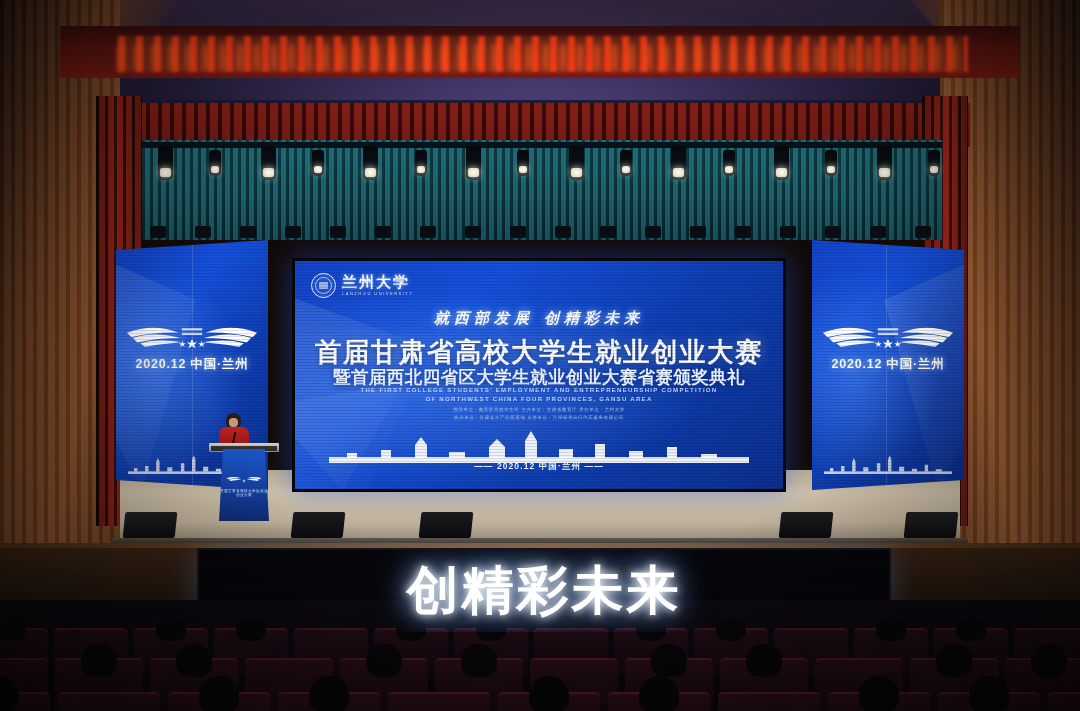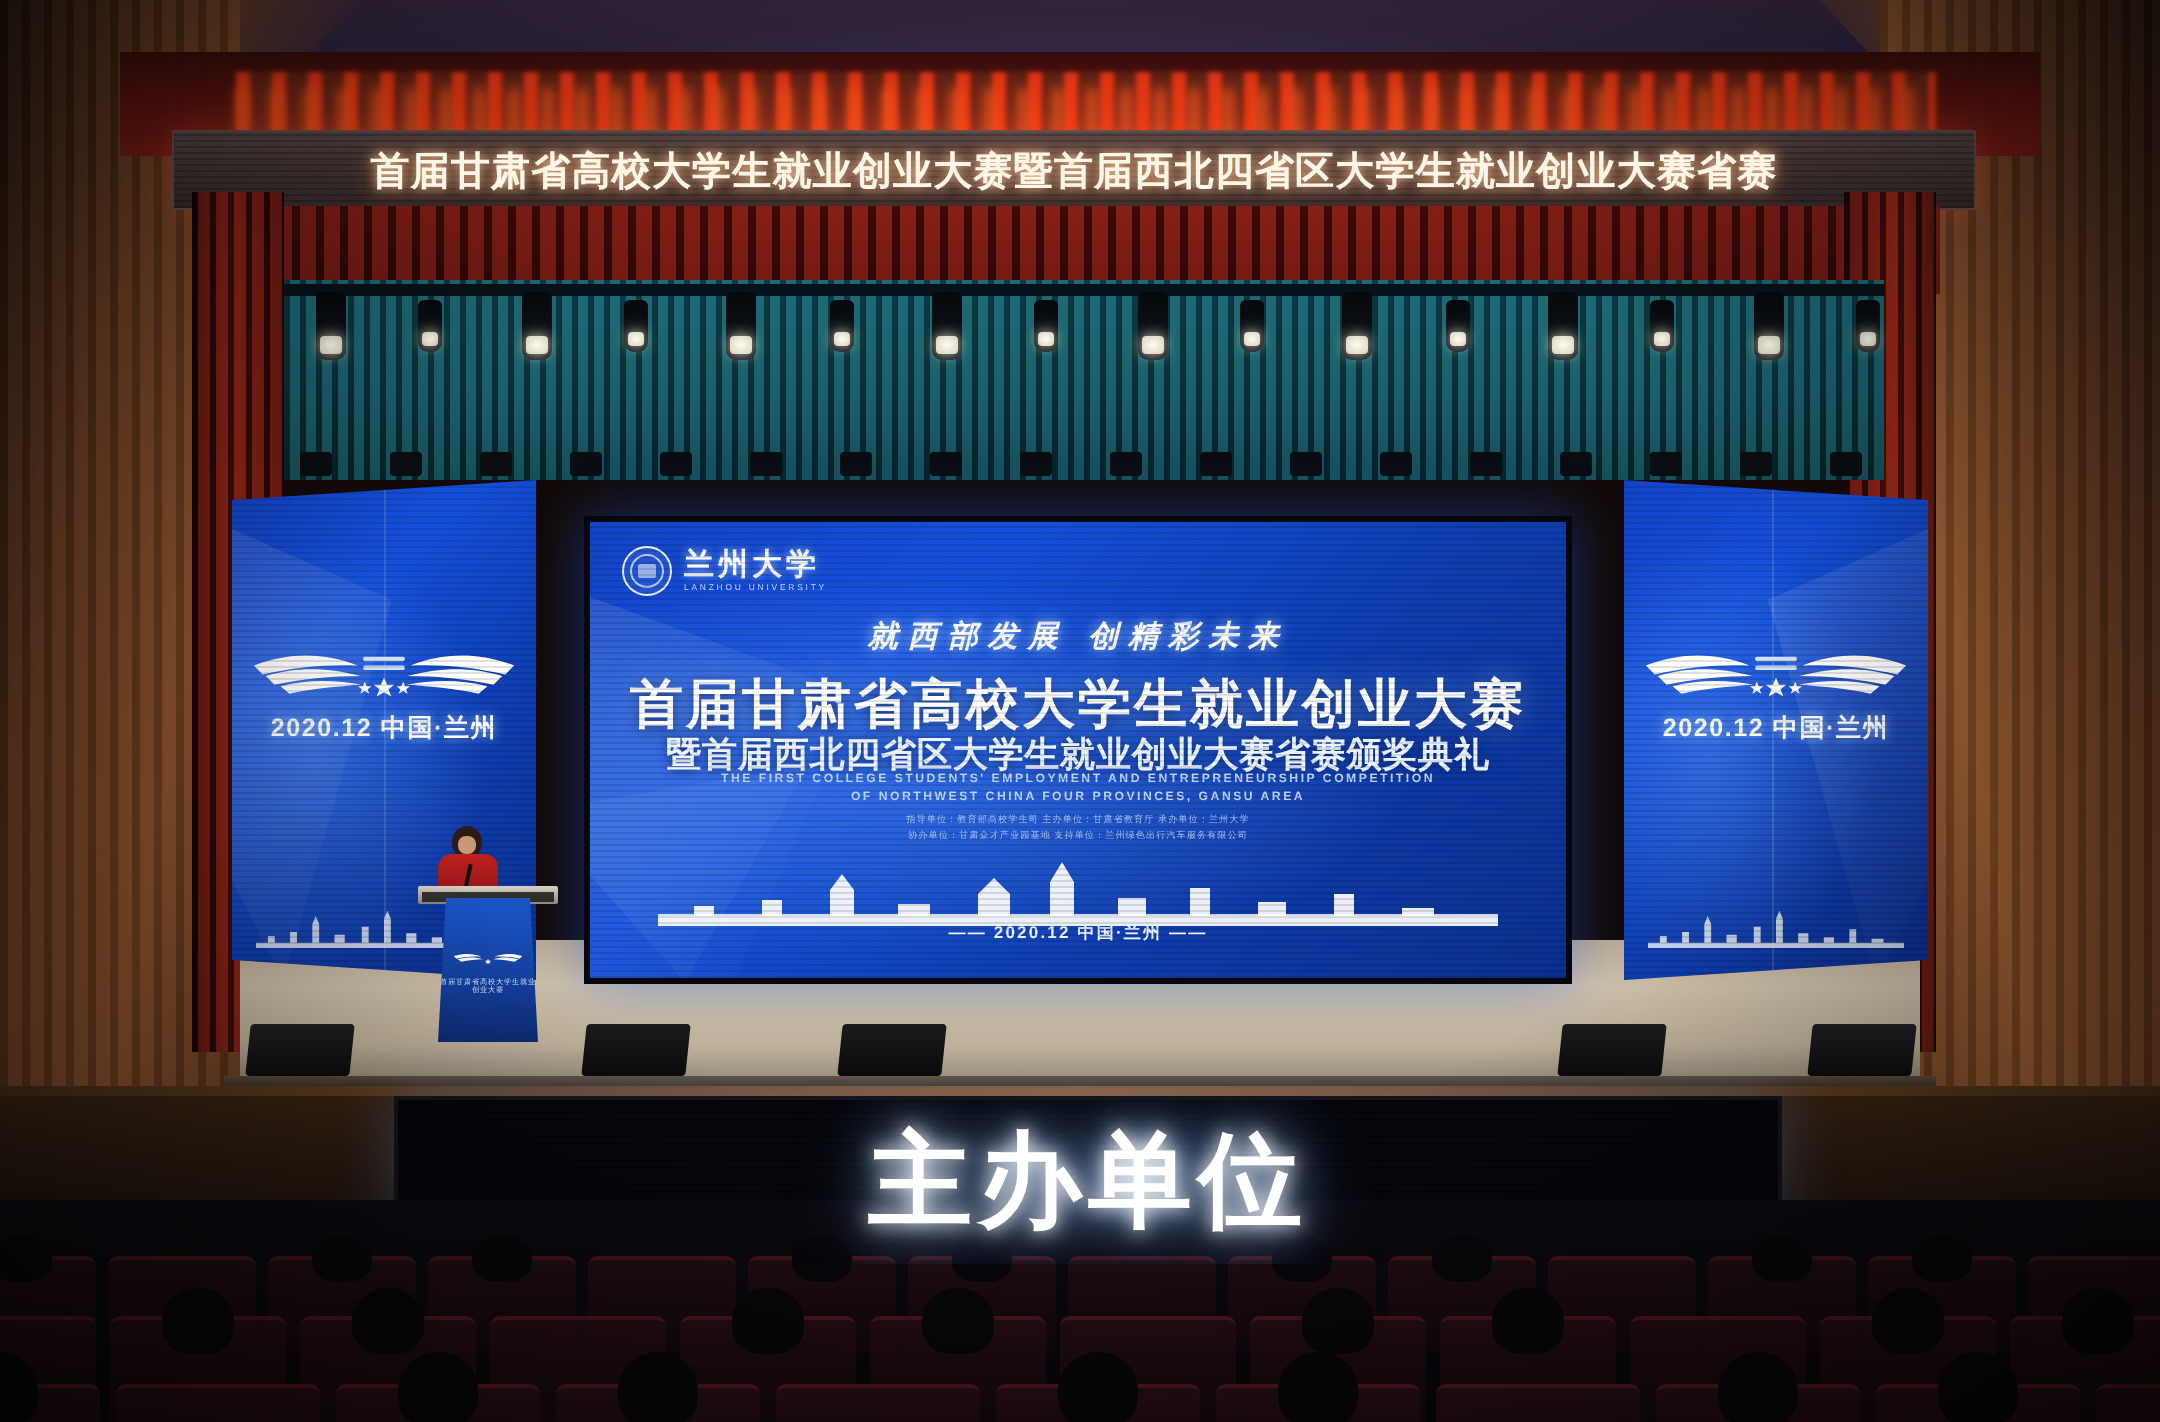--- a/index.html
+++ b/index.html
@@ -196,23 +196,20 @@
     <div class="ceiling-bevel-r"></div>
   </div>
 
   <div class="wall wall-l"></div>
   <div class="wall wall-r"></div>
 
   <div class="valance"></div>
   <div class="valance-lamps"></div>
   <div class="valance-lamps2"></div>
 
-  <div class="led-top">
-    <span class="led-top-text">首届甘肃省高校大学生就业创业大赛暨首届西北四省区大学生就业创业大赛省赛</span>
-  </div>
 
   <div class="curtain-red"></div>
   <div class="drape drape-l"></div>
   <div class="drape drape-r"></div>
 
   <div class="teal"></div>
   <div class="truss"></div>
   <div id="lamp-row">
       <div class="lamp" style="left: 158px; top: 146px;">
         <div class="lens"></div>
@@ -402,21 +399,21 @@
           <path d="M114 10 C98 5,82 6,70 11 C82 10,96 11,110 14 Z"></path>
           <path d="M108 15 C92 11,78 12,68 15 C78 15,92 17,102 19 Z"></path>
         </g>
         <polygon fill="#fff" points="60,14 61.4,17.4 65,17.4 62.1,19.6 63.2,23 60,20.9 56.8,23 57.9,19.6 55,17.4 58.6,17.4"></polygon>
       </svg>
     </div>
     <div class="podium-txt">首届甘肃省高校大学生就业创业大赛</div>
   </div>
 
   <div class="led-bottom">
-    <span class="led-b-txt">主办单位</span>
+    <span class="led-b-txt">创精彩未来</span>
   </div>
   <div class="led-glow"></div>
 
   <div class="audience">
     <div id="seat-rows">
         <div class="seat" style="left: -26px; top: 28px; width: 74px; height: 46px; opacity: 0.72;"></div>
         <div class="head" style="left: -3.8px; top: 18.34px; width: 29.6px; height: 23px;"></div>
         <div class="seat" style="left: 54px; top: 28px; width: 74px; height: 46px; opacity: 0.72;"></div>
         <div class="seat" style="left: 134px; top: 28px; width: 74px; height: 46px; opacity: 0.72;"></div>
         <div class="head" style="left: 156.2px; top: 18.34px; width: 29.6px; height: 23px;"></div>

